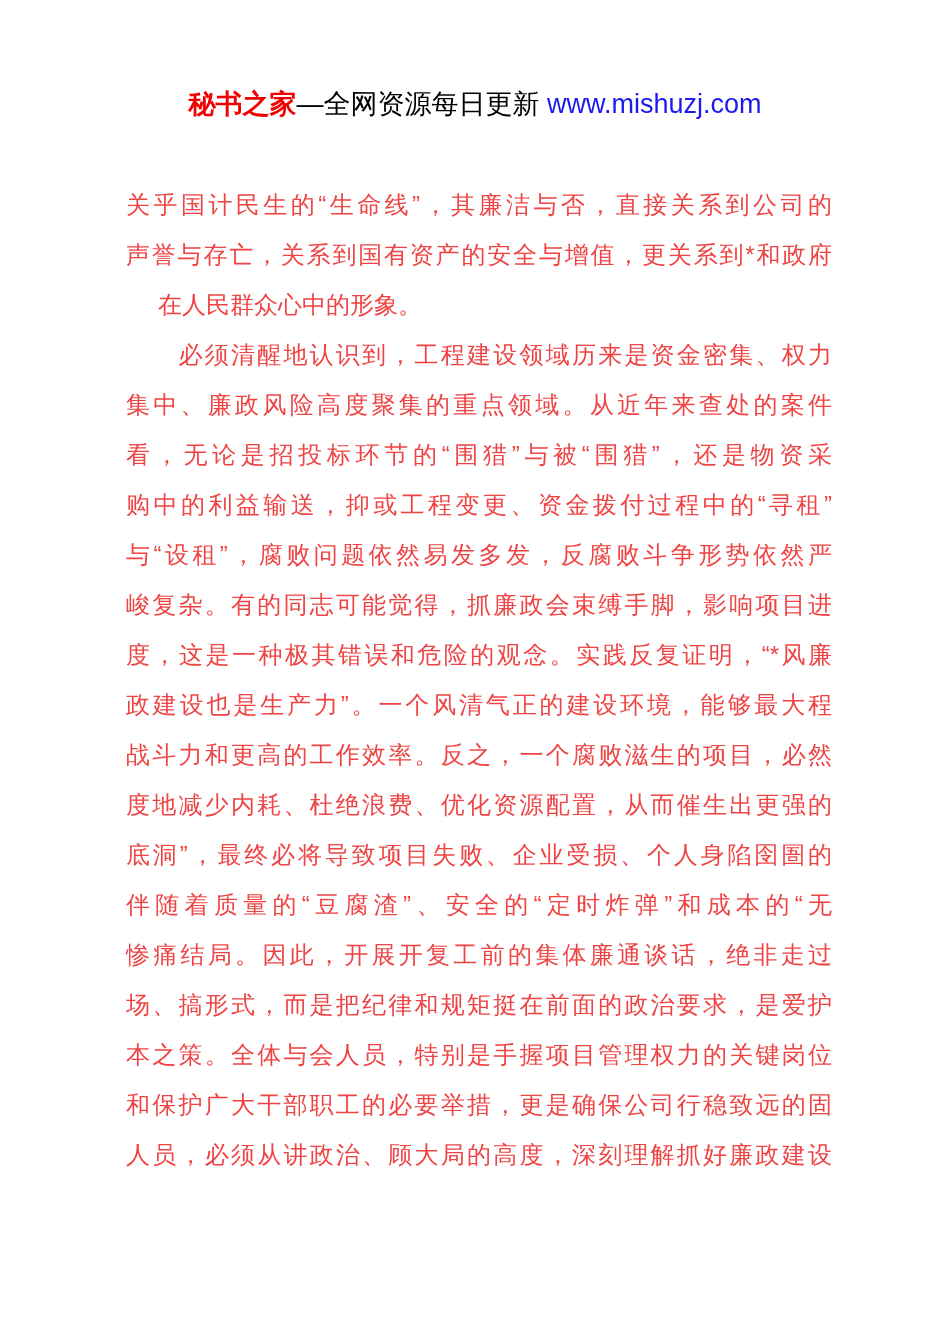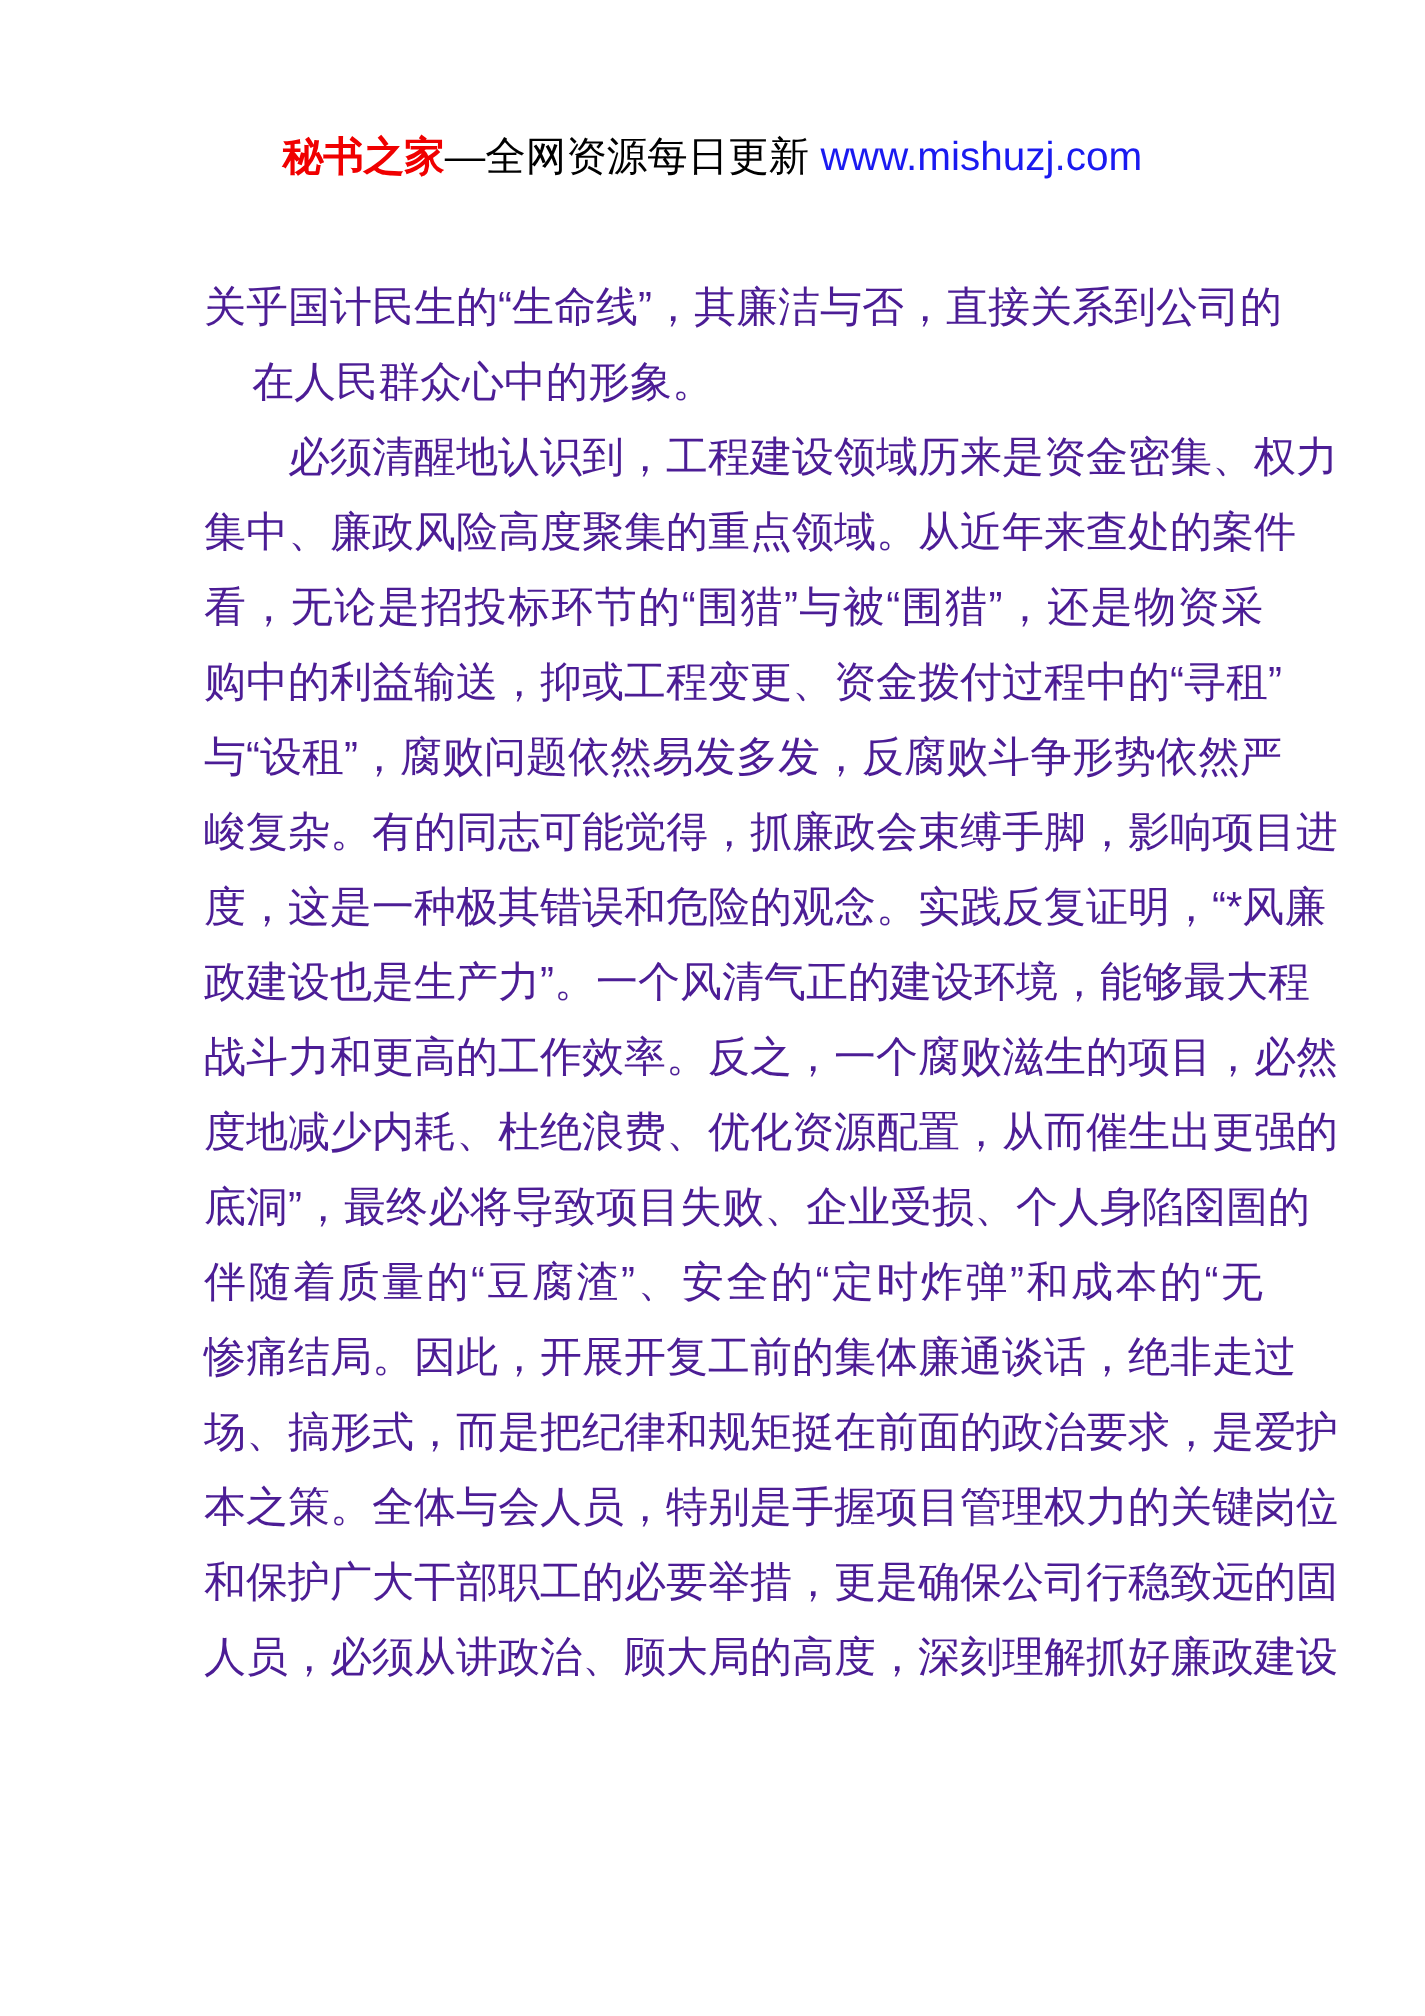--- a/index.html
+++ b/index.html
@@ -35,24 +35,24 @@
   }
   .header .url {
     color: #1a1af0;
     font-weight: normal;
     text-decoration: none;
     cursor: pointer;
   }
   .content {
     position: absolute;
     top: 180px;
-    left: 136px;
+    left: 126px;
     width: 706px;
-    color: #4c1d95;
-    font-size: 28px;
+    color: #ef4444;
+    font-size: 24px;
     line-height: 50px;
   }
   .line {
     width: 706px;
     white-space: nowrap;
     text-align: justify;
     text-align-last: justify;
   }
   .line.para-end {
     text-align-last: left;
@@ -63,20 +63,21 @@
 <body>
 
 <div class="page">
 
   <div class="header">
     <span class="brand">秘书之家</span><span class="tagline">—全网资源每日更新 </span><span class="url">www.mishuzj.com</span>
   </div>
 
   <div class="content">
     <div class="line">关乎国计民生的“生命线”，其廉洁与否，直接关系到公司的</div>
+    <div class="line">声誉与存亡，关系到国有资产的安全与增值，更关系到*和政府</div>
     <div class="line para-end">在人民群众心中的形象。</div>
     <div class="line">　　必须清醒地认识到，工程建设领域历来是资金密集、权力</div>
     <div class="line">集中、廉政风险高度聚集的重点领域。从近年来查处的案件</div>
     <div class="line">看，无论是招投标环节的“围猎”与被“围猎”，还是物资采</div>
     <div class="line">购中的利益输送，抑或工程变更、资金拨付过程中的“寻租”</div>
     <div class="line">与“设租”，腐败问题依然易发多发，反腐败斗争形势依然严</div>
     <div class="line">峻复杂。有的同志可能觉得，抓廉政会束缚手脚，影响项目进</div>
     <div class="line">度，这是一种极其错误和危险的观念。实践反复证明，“*风廉</div>
     <div class="line">政建设也是生产力”。一个风清气正的建设环境，能够最大程</div>
     <div class="line">战斗力和更高的工作效率。反之，一个腐败滋生的项目，必然</div>

